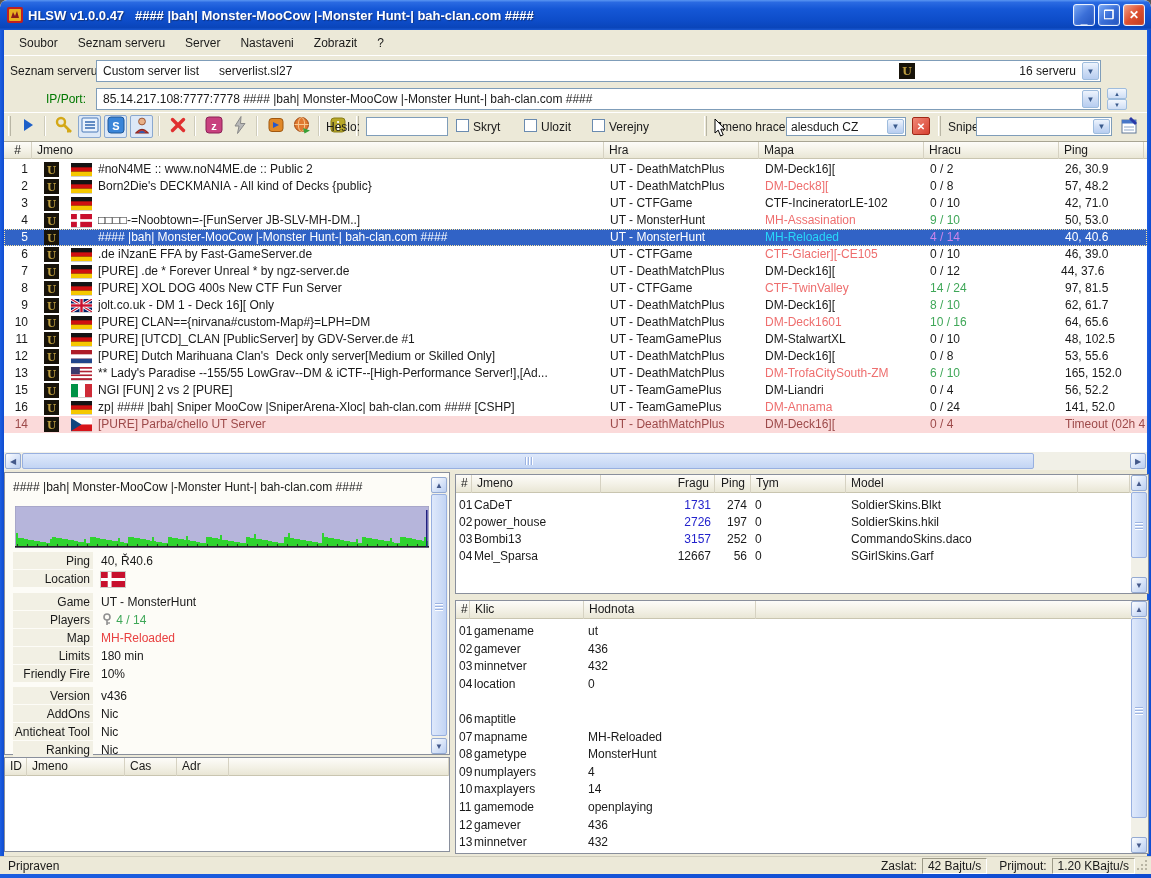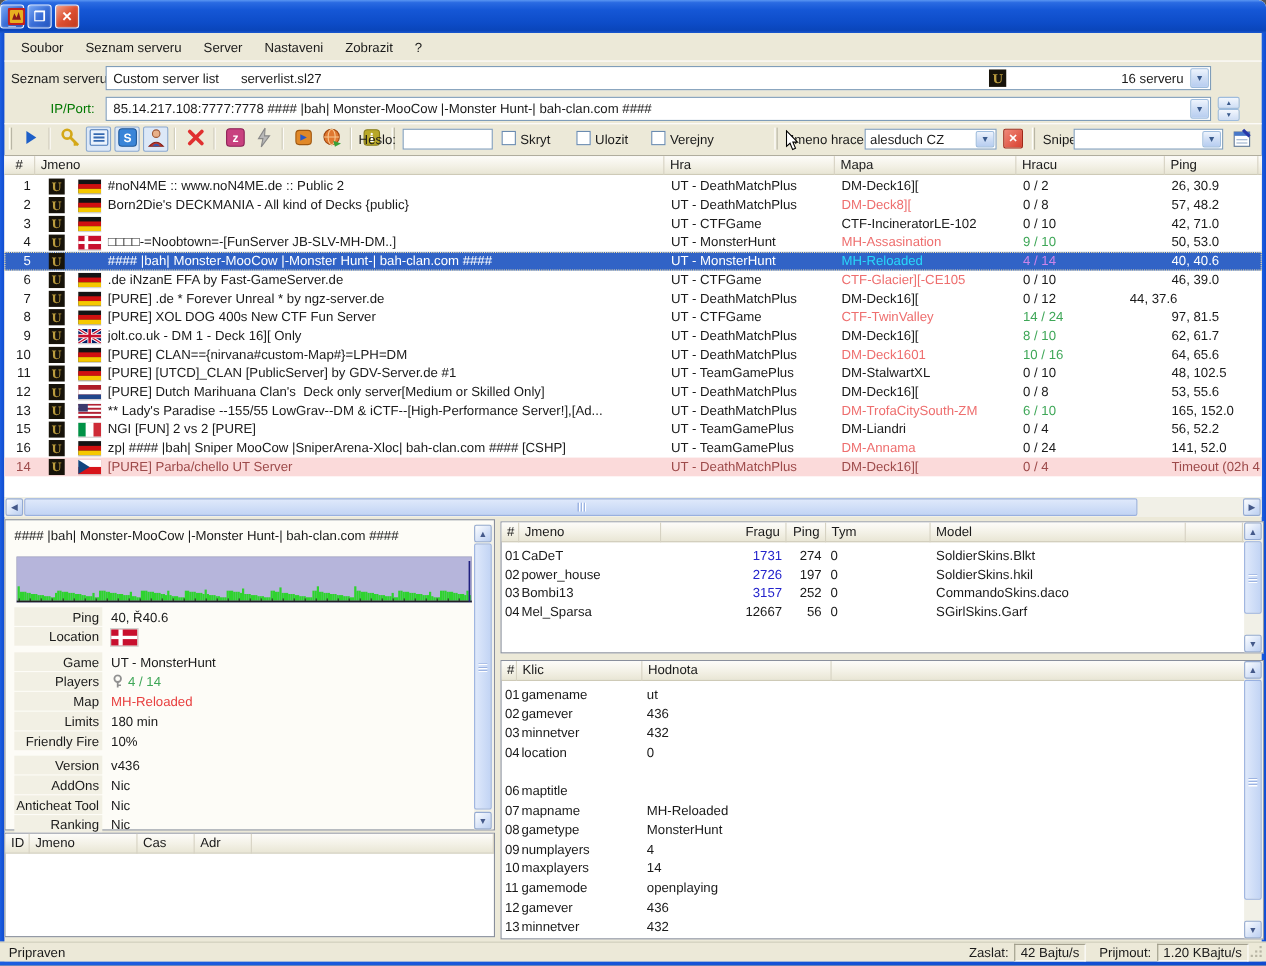--- a/index.html
+++ b/index.html
@@ -72,20 +72,21 @@
   <div class="abs frame" style="left:0;top:30px;width:4px;height:844px;"></div>
   <div class="abs frame" style="left:1147px;top:30px;width:4px;height:844px;"></div>
   <div class="abs frame" style="left:0;top:874px;width:1151px;height:4px;"></div>
 
   <div class="abs titlebar">
     <svg class="abs" style="left:7px;top:7px;" width="16" height="16">
       <rect width="16" height="16" rx="2" fill="#c02020"></rect>
       <rect x="2" y="2" width="12" height="12" rx="1" fill="#e8b020"></rect>
       <path d="M4 11 L6 5 L8 9 L10 4 L12 11 Z" fill="#8b1a1a"></path>
     </svg>
+    <div class="titletext" style="margin-left:28px;">HLSW v1.0.0.47   #### |bah| Monster-MooCow |-Monster Hunt-| bah-clan.com ####</div>
     <div class="tbtn">
         <span style="margin-top:8px;">_</span>
       </div>
     <div class="tbtn">❐</div>
     <div class="tbtn close" style="margin-right:6px;">✕</div>
   </div>
 
   <div class="abs menubar" id="menubar">
       <span class="menuitem">Soubor</span>
       <span class="menuitem">Seznam serveru</span>
@@ -353,21 +354,21 @@
           </svg></span>
         <span class="scell" style="left:67px;top:2px;"><svg width="21" height="13" style="outline:1px solid #8886;">
             <rect width="21" height="13" fill="#141414"></rect>
             <rect y="4.333333333333333" width="21" height="4.333333333333333" fill="#d01010"></rect>
             <rect y="8.666666666666666" width="21" height="4.333333333333333" fill="#f5c800"></rect>
           </svg></span>
         <span class="scell" style="left:94px;width:505px;">[PURE] .de * Forever Unreal * by ngz-server.de</span>
         <span class="scell" style="left:606px;width:148px;">UT - DeathMatchPlus</span>
         <span class="scell" style="left:761px;width:158px;color:inherit;">DM-Deck16][</span>
         <span class="scell" style="left:926px;width:128px;color:inherit;">0 / 12</span>
-        <span class="scell" style="left:1023px;width:82px;">44, 37.6</span>
+        <span class="scell" style="left:1057px;width:82px;">44, 37.6</span>
       </div>
       <div class="srow" style="top:138px;">
         <span class="scell" style="left:0;width:24px;text-align:right;">8</span>
         <span class="scell" style="left:40px;top:1px;"><svg width="15" height="15">
             <rect width="15" height="15" fill="#17130a"></rect>
             <text x="7.5" y="11.5" text-anchor="middle" font-family="DejaVu Serif,serif" font-size="10.5" font-weight="bold" fill="#bb9c3e">U</text>
           </svg></span>
         <span class="scell" style="left:67px;top:2px;"><svg width="21" height="13" style="outline:1px solid #8886;">
             <rect width="21" height="13" fill="#141414"></rect>
             <rect y="4.333333333333333" width="21" height="4.333333333333333" fill="#d01010"></rect>

